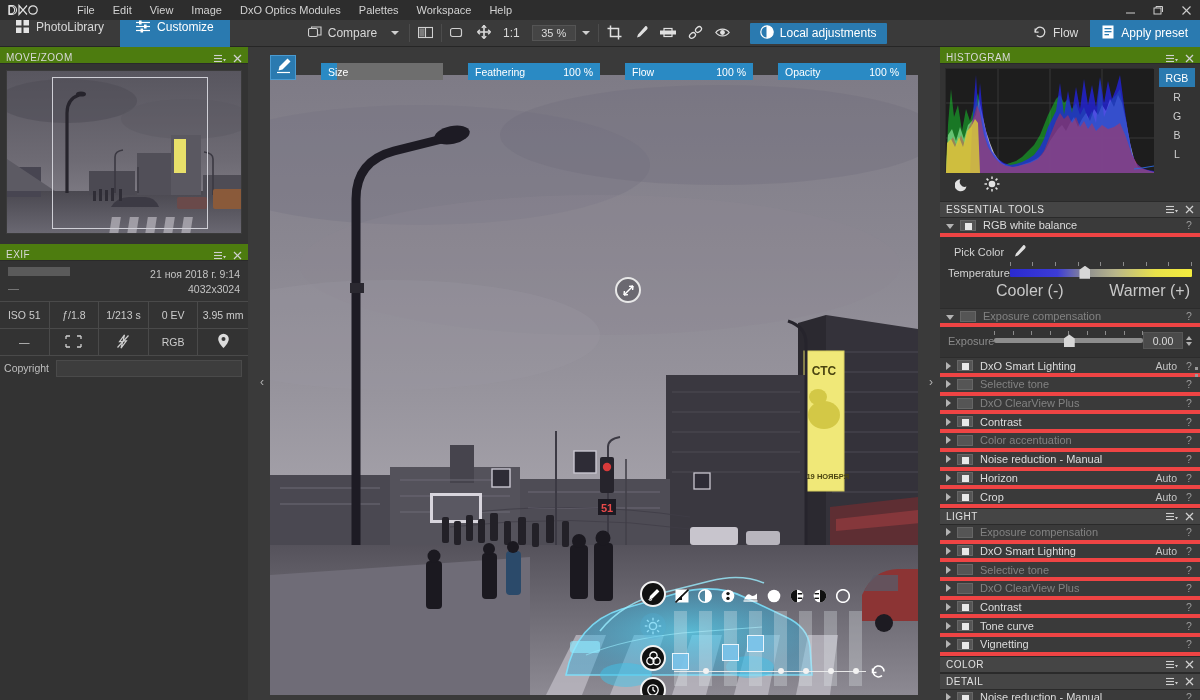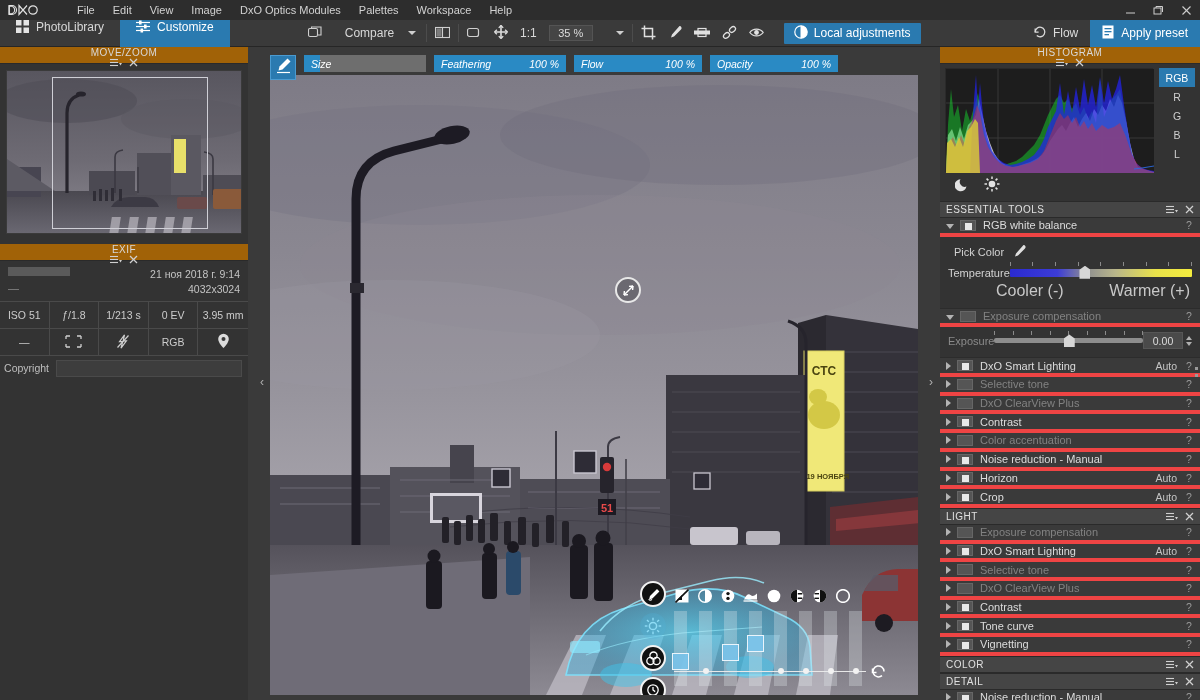--- a/index.html
+++ b/index.html
@@ -35,42 +35,41 @@
     border-bottom: 1px solid #262626;
   }
   .tabbtn {
     height: 27px; display: flex; align-items: flex-start; gap: 7px;
     padding: 0 16px; font-size: 12px; color: #d8d8d8;
   }
   .tabbtn.active { background: #2a7ab0; color: #ffffff; }
   .tb-sep { width: 1px; height: 18px; background: #4c4c4c; margin: 0 2px; }
   .tb-btn {
     height: 27px; min-width: 24px; display: flex; align-items: center; justify-content: center;
-    padding: 0 6px; color: #cfcfcf; font-size: 11px; gap: 23px;
+    padding: 0 6px; color: #cfcfcf; font-size: 11px; gap: 6px;
   }
   .tb-label { font-size: 12px; color: #d8d8d8; }
   .zoomval {
     background: #454545; border: 1px solid #545454; font-size: 11px;
     color: #dcdcdc; padding: 1px 7px; min-width: 44px; text-align: center;
   }
   .caret { width: 0; height: 0; border-left: 4px solid transparent; border-right: 4px solid transparent; border-top: 4px solid #cfcfcf; }
   .la-btn {
     height: 21px; display: flex; align-items: center; gap: 6px; padding: 0 10px;
     background: #2a7ab0; color: #fff; font-size: 12px; border-radius: 1px;
   }
   .reset-btn { display: flex; align-items: center; gap: 6px; padding: 0 12px; height: 27px; font-size: 12px; color: #dcdcdc; }
   .apply-btn { display: flex; align-items: center; gap: 7px; padding: 0 12px; height: 27px; font-size: 12px; background: #2a7ab0; color: #fff; }
 
   
   .leftpanel { position: absolute; top: 47px; left: 0; width: 248px; height: 653px; background: #333333; }
   .panel-head {
-    height: 17px; background: #a16207; display: flex; align-items: center;
+    height: 17px; background: #4d7c0f; display: flex; align-items: flex-end;
     padding: 0 6px; font-size: 10px; letter-spacing: .5px; color: #d8d8d8;
     border-bottom: 1px solid #2a2a2a;
-    flex-direction: column;
   }
   .panel-head .ph-title { flex: 1; }
   .ph-icons { display: flex; align-items: center; gap: 7px; }
   .ph-icons svg { display: block; }
 
   .mz-body { padding: 6px; }
   .mz-thumb {
     position: relative; width: 236px; height: 164px; overflow: hidden;
     background: #2a2a30; border: 1px solid #3a3a3a;
   }
@@ -86,21 +85,21 @@
     height: 27px; display: flex; align-items: center; justify-content: center;
     font-size: 10.5px; color: #cccccc; border-right: 1px solid #4a4a4a; border-bottom: 1px solid #4a4a4a;
   }
   .exif-cell:nth-child(5n) { border-right: none; }
   .exif-field { display: flex; align-items: center; height: 18px; margin-top: 3px; }
   .exif-field-label { width: 56px; text-align: right; padding-right: 7px; font-size: 10.5px; color: #bfbfbf; }
   .exif-field-input { flex: 1; height: 17px; background: #3d3d3d; border: 1px solid #4a4a4a; margin-right: 6px; }
 
   
   .center { position: absolute; top: 47px; left: 248px; width: 692px; height: 653px; background: #3a3a3a; }
-  .la-toolbar { position: absolute; top: 8px; left: 22px; display: flex; align-items: flex-start; gap: 8px; z-index: 6; font-style: italic; }
+  .la-toolbar { position: absolute; top: 8px; left: 22px; display: flex; align-items: flex-end; gap: 25px; z-index: 6; }
   .la-tool-btn {
     width: 26px; height: 25px; background: #2a7ab0; display: flex; align-items: center; justify-content: center;
     border: 1px solid #4a9ad0;
   }
   .la-slider {
     height: 17px; display: flex; align-items: center; justify-content: space-between;
     padding: 0 7px; font-size: 10.5px; color: #ffffff; background: #2a8ac4; min-width: 118px;
   }
   .la-slider.size { background: linear-gradient(to right, #2a8ac4 0 16px, #6e6e6e 16px 100%); min-width: 122px; }
 

